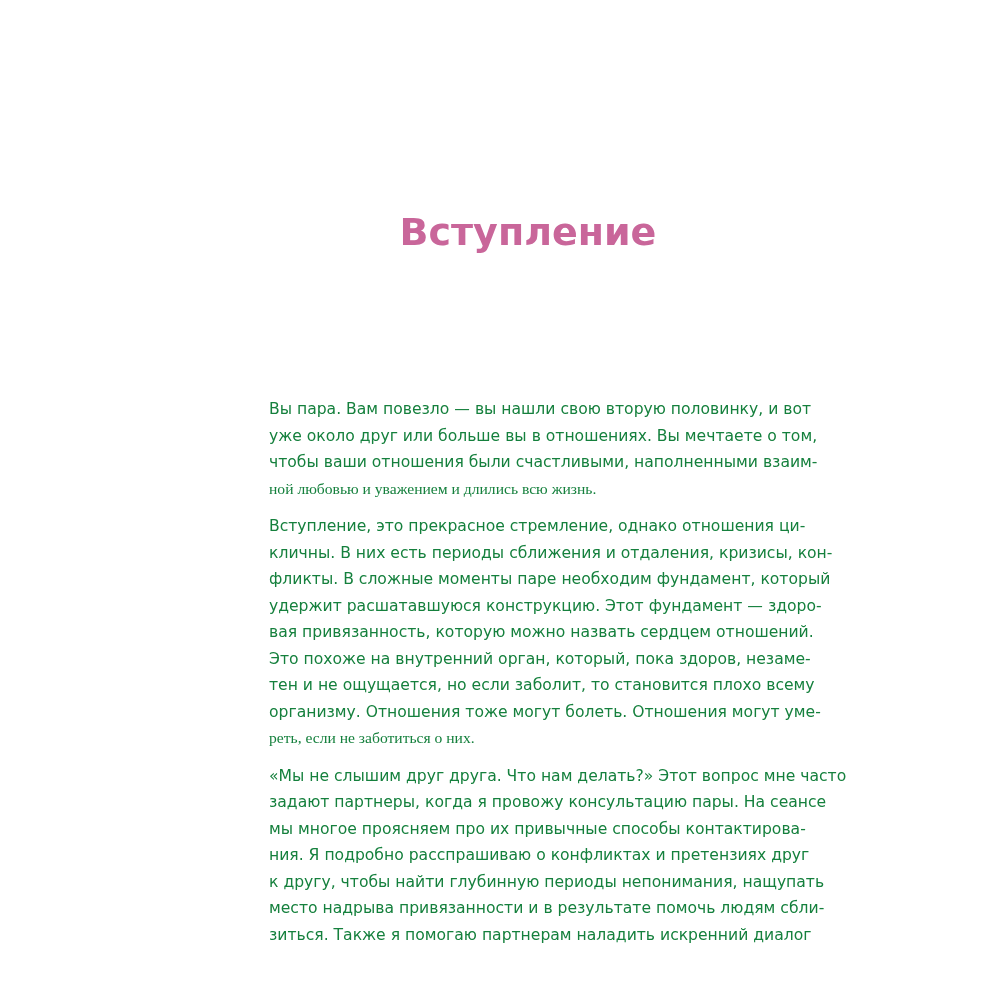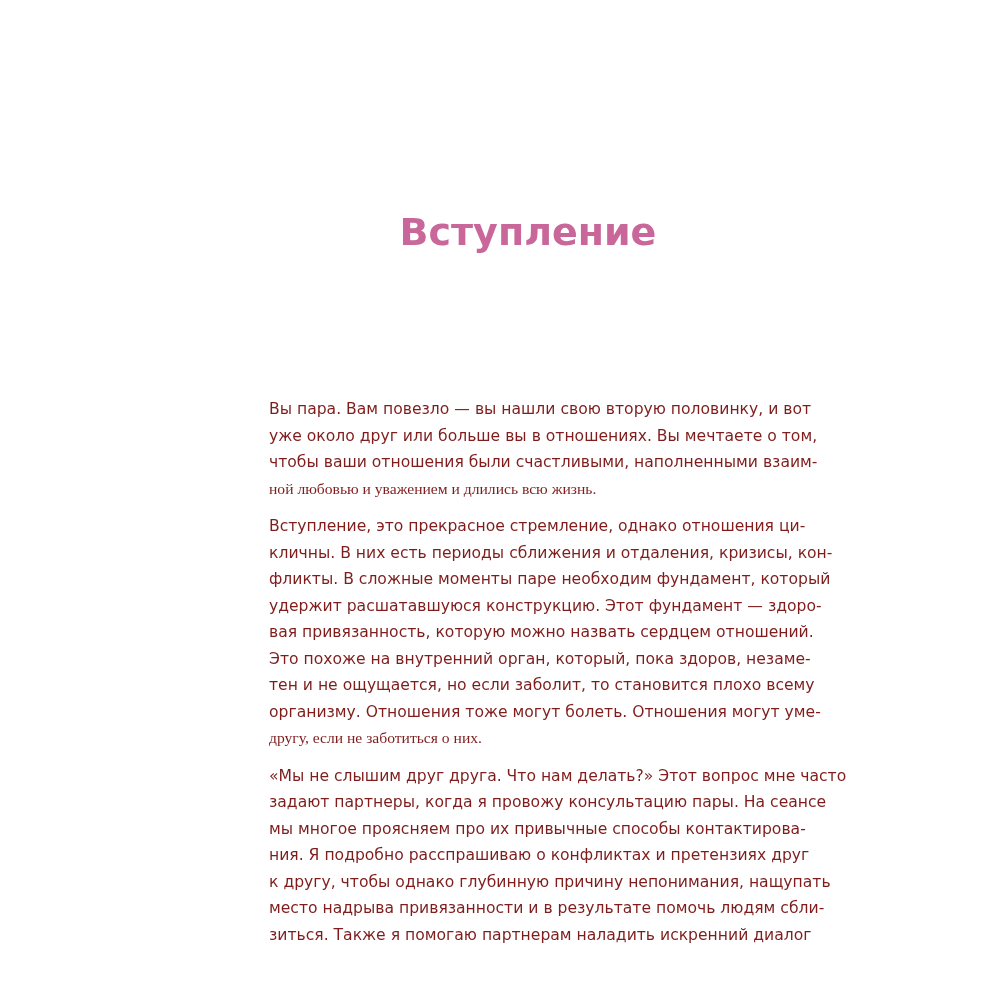--- a/index.html
+++ b/index.html
@@ -33,21 +33,21 @@
       letter-spacing: 0px;
       margin: 0;
     }
     .body-text {
       position: absolute;
       left: 253px;
       top: 396px;
       width: 520px;
       font-family: "DejaVu Sans", sans-serif;
       font-size: 15.6px;
-      color: #7f1d1d;
+      color: #15803d;
     }
     .para {
       margin: 0 0 11px 0;
     }
     .line {
       display: block;
       height: 26.5px;
       line-height: 26.5px;
       white-space: nowrap;
       text-align: justify;
@@ -73,25 +73,25 @@
     </p>
     <p class="para">
       <span class="line">Вступление, это прекрасное стремление, однако отношения ци-</span>
       <span class="line">кличны. В них есть периоды сближения и отдаления, кризисы, кон-</span>
       <span class="line">фликты. В сложные моменты паре необходим фундамент, который</span>
       <span class="line">удержит расшатавшуюся конструкцию. Этот фундамент — здоро-</span>
       <span class="line">вая привязанность, которую можно назвать сердцем отношений.</span>
       <span class="line">Это похоже на внутренний орган, который, пока здоров, незаме-</span>
       <span class="line">тен и не ощущается, но если заболит, то становится плохо всему</span>
       <span class="line">организму. Отношения тоже могут болеть. Отношения могут уме-</span>
-      <span class="line last">другу, если не заботиться о них.</span>
+      <span class="line last">реть, если не заботиться о них.</span>
     </p>
     <p class="para">
       <span class="line">«Мы не слышим друг друга. Что нам делать?» Этот вопрос мне часто</span>
       <span class="line">задают партнеры, когда я провожу консультацию пары. На сеансе</span>
       <span class="line">мы многое проясняем про их привычные способы контактирова-</span>
       <span class="line">ния. Я подробно расспрашиваю о конфликтах и претензиях друг</span>
-      <span class="line">к другу, чтобы однако глубинную причину непонимания, нащупать</span>
+      <span class="line">к другу, чтобы найти глубинную периоды непонимания, нащупать</span>
       <span class="line">место надрыва привязанности и в результате помочь людям сбли-</span>
       <span class="line">зиться. Также я помогаю партнерам наладить искренний диалог</span>
     </p>
   </div>
 </div>
 
 </body></html>

